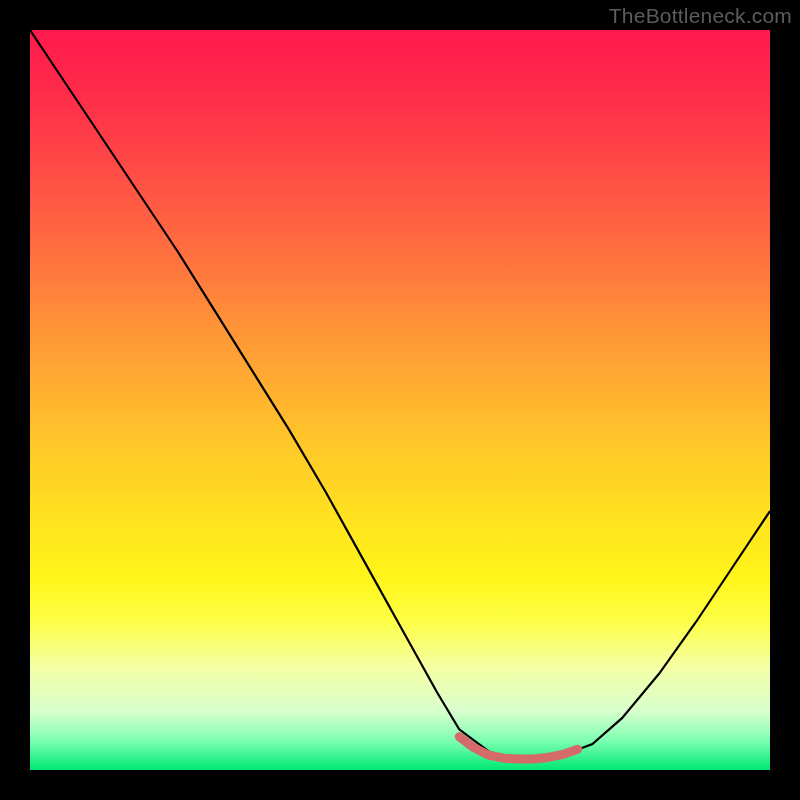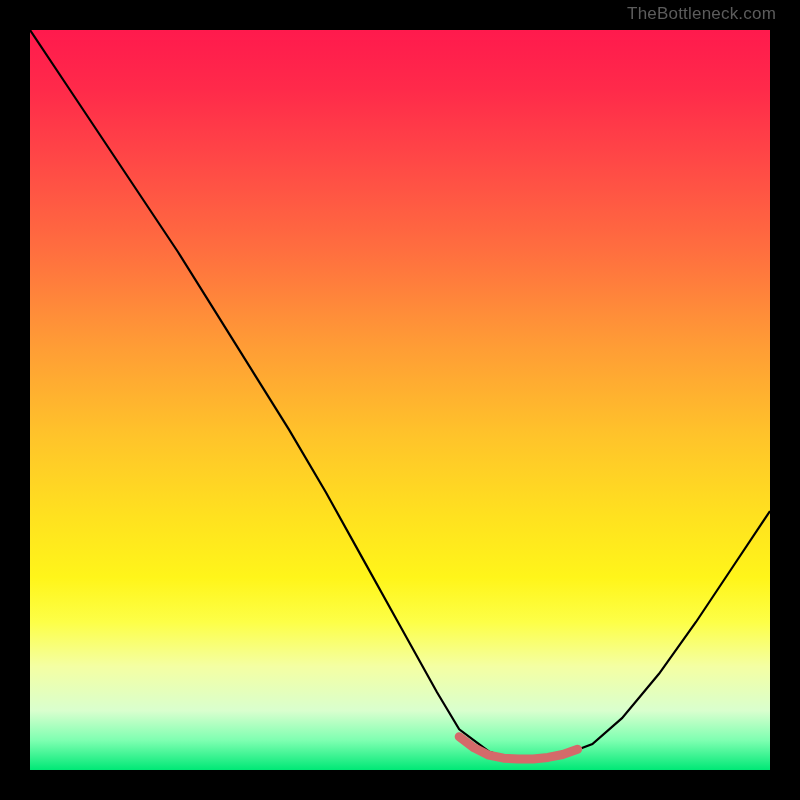--- a/index.html
+++ b/index.html
@@ -13,23 +13,23 @@
   }
   .frame {
     position: relative;
     width: 800px;
     height: 800px;
     background: #000;
   }
   .watermark {
     position: absolute;
     top: 4px;
-    right: 24px;
+    right: 8px;
     color: #5c5c5c;
-    font-size: 17px;
+    font-size: 21px;
     font-weight: 500;
     letter-spacing: 0.2px;
     z-index: 10;
   }
   .plot-area {
     position: absolute;
     left: 30px;
     top: 30px;
     width: 740px;
     height: 740px;

